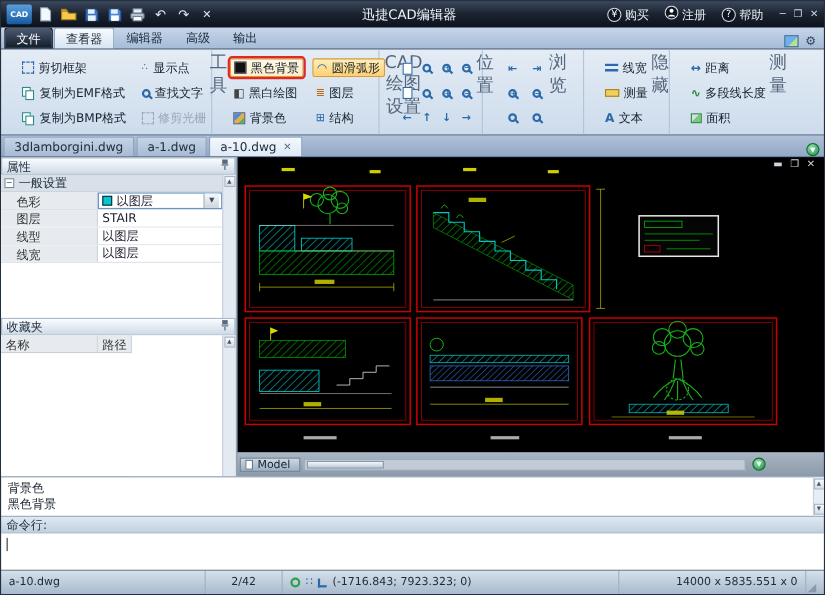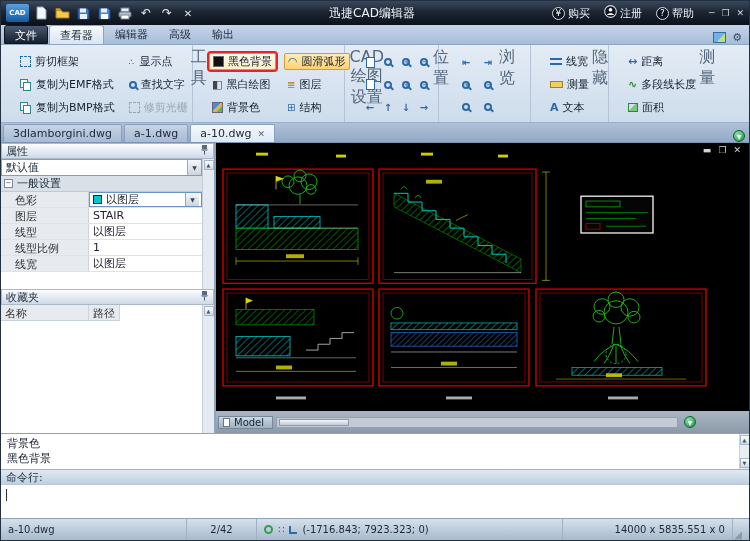--- a/index.html
+++ b/index.html
@@ -396,24 +396,20 @@
       <div class="phead">
         <span class="t">属性</span>
         <span class="pin"><svg width="9" height="11" viewBox="0 0 9 11">
               <rect x="2" y="1" width="5" height="4" fill="#5a6a7a"></rect>
               <path d="M1 5h7l-1 2H2z" fill="#8a9aaa"></path>
               <line x1="4.5" y1="7" x2="4.5" y2="10.5" stroke="#4a5a6a"></line>
             </svg></span>
       </div>
       <div class="psect">
         <div class="pcontent">
-          <div class="defrow">
-            <span>默认值</span>
-            <span class="cmbarrow">▼</span>
-          </div>
           <div class="pgroup">
             <span class="expbox">−</span>
             <span>一般设置</span>
           </div>
           <div class="prow">
             <div class="pkey">色彩</div>
             <div class="pval sel">
               <span class="swatch"></span>
               <span>以图层</span>
               <span class="cmbarrow" style="height:13px">▼</span>
@@ -422,26 +418,20 @@
           <div class="prow">
             <div class="pkey">图层</div>
             <div class="pval">
                 <span>STAIR</span>
               </div>
           </div>
           <div class="prow">
             <div class="pkey">线型</div>
             <div class="pval">
                 <span>以图层</span>
-              </div>
-          </div>
-          <div class="prow">
-            <div class="pkey">线型比例</div>
-            <div class="pval">
-                <span>1</span>
               </div>
           </div>
           <div class="prow">
             <div class="pkey">线宽</div>
             <div class="pval">
                 <span>以图层</span>
               </div>
           </div>
         </div>
         <div class="vscroll">

